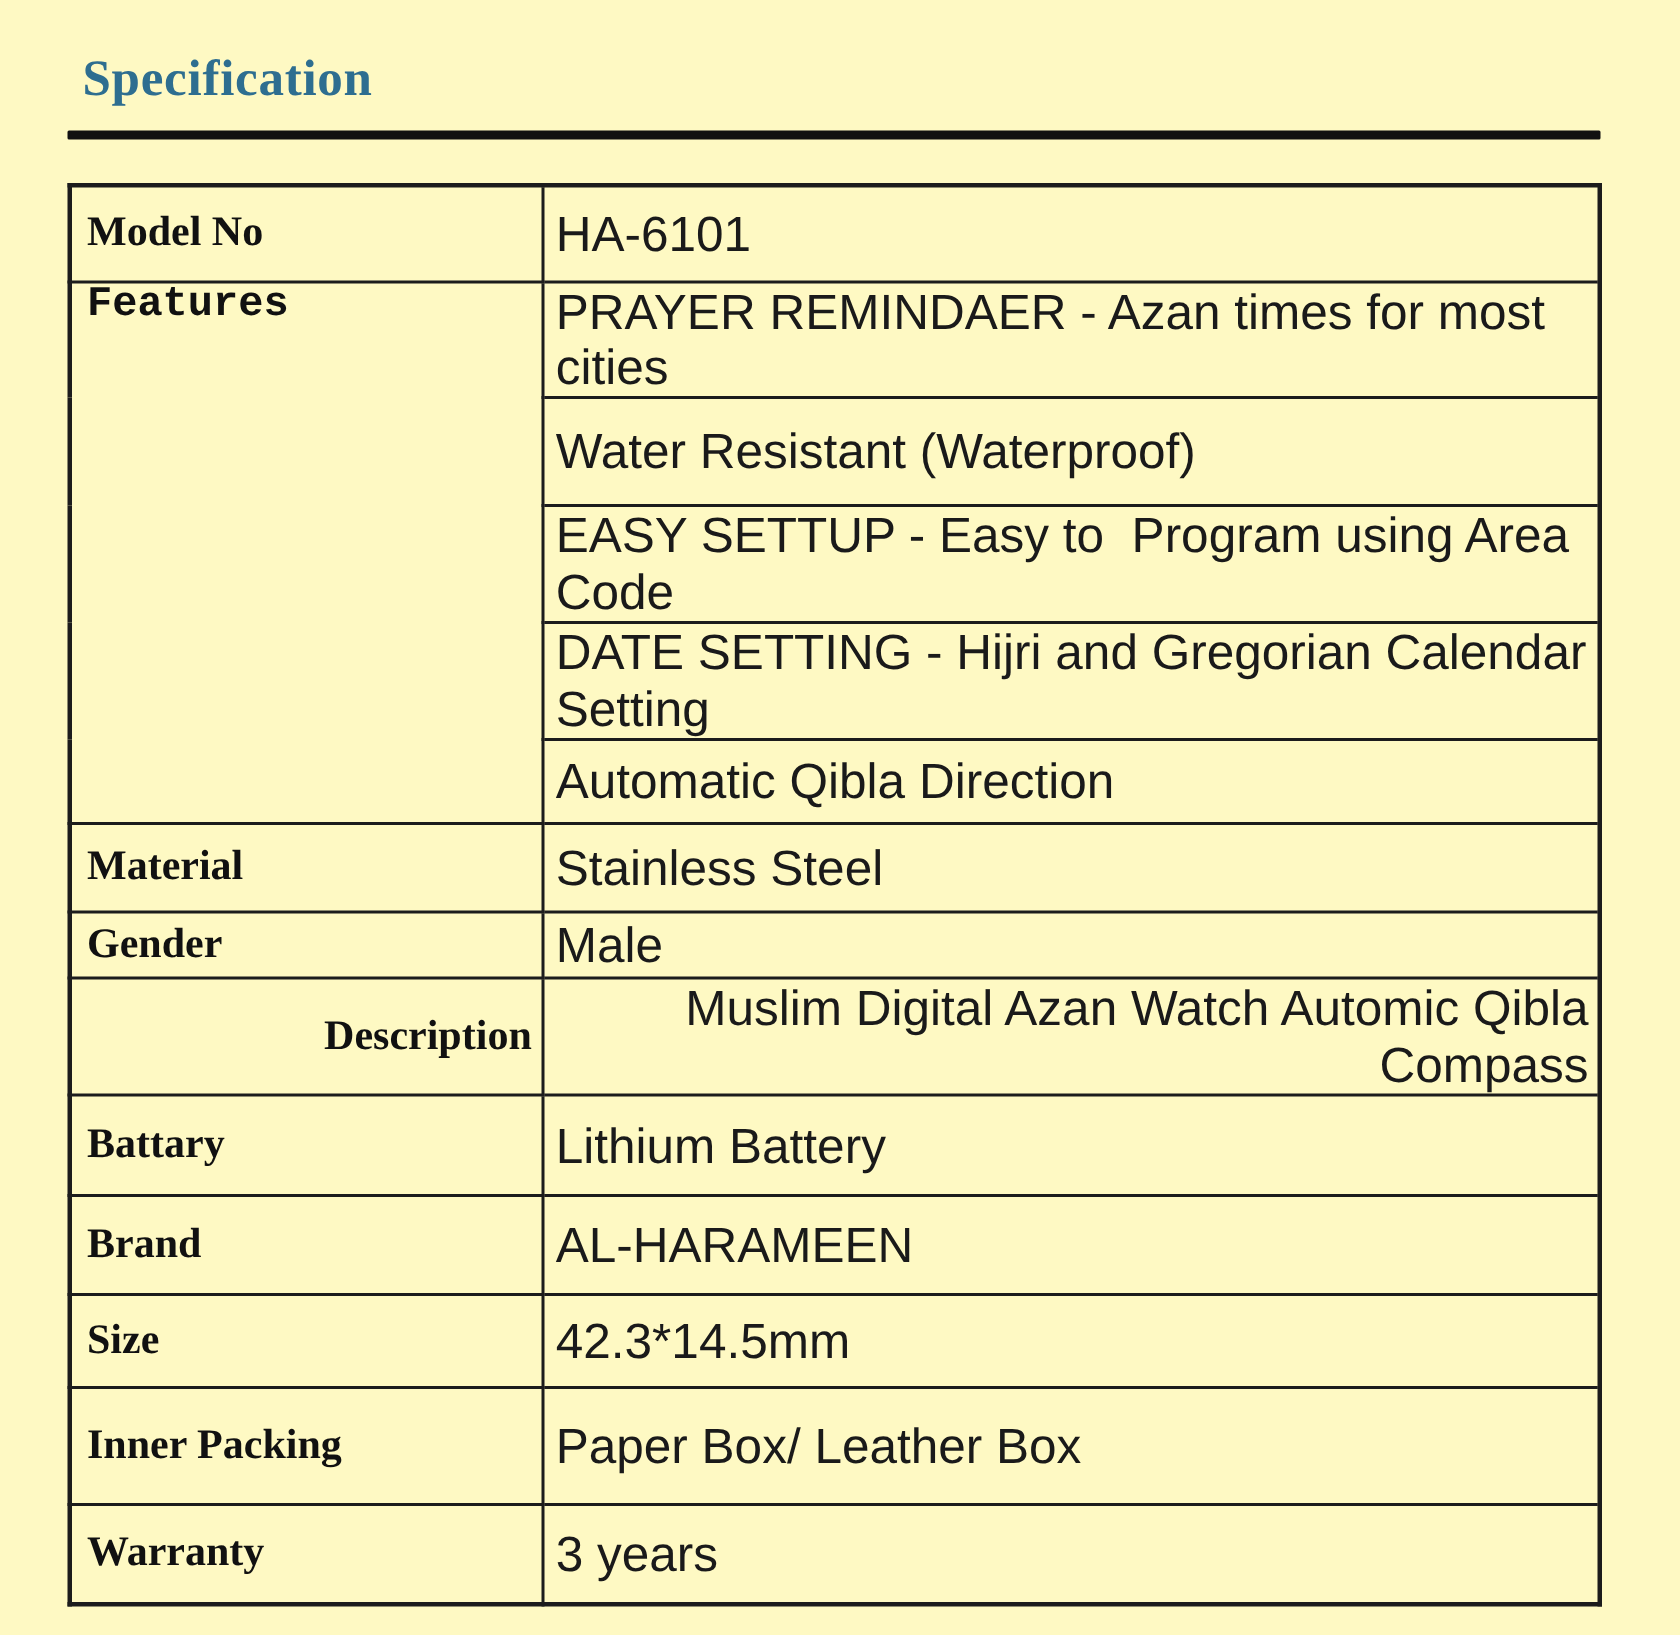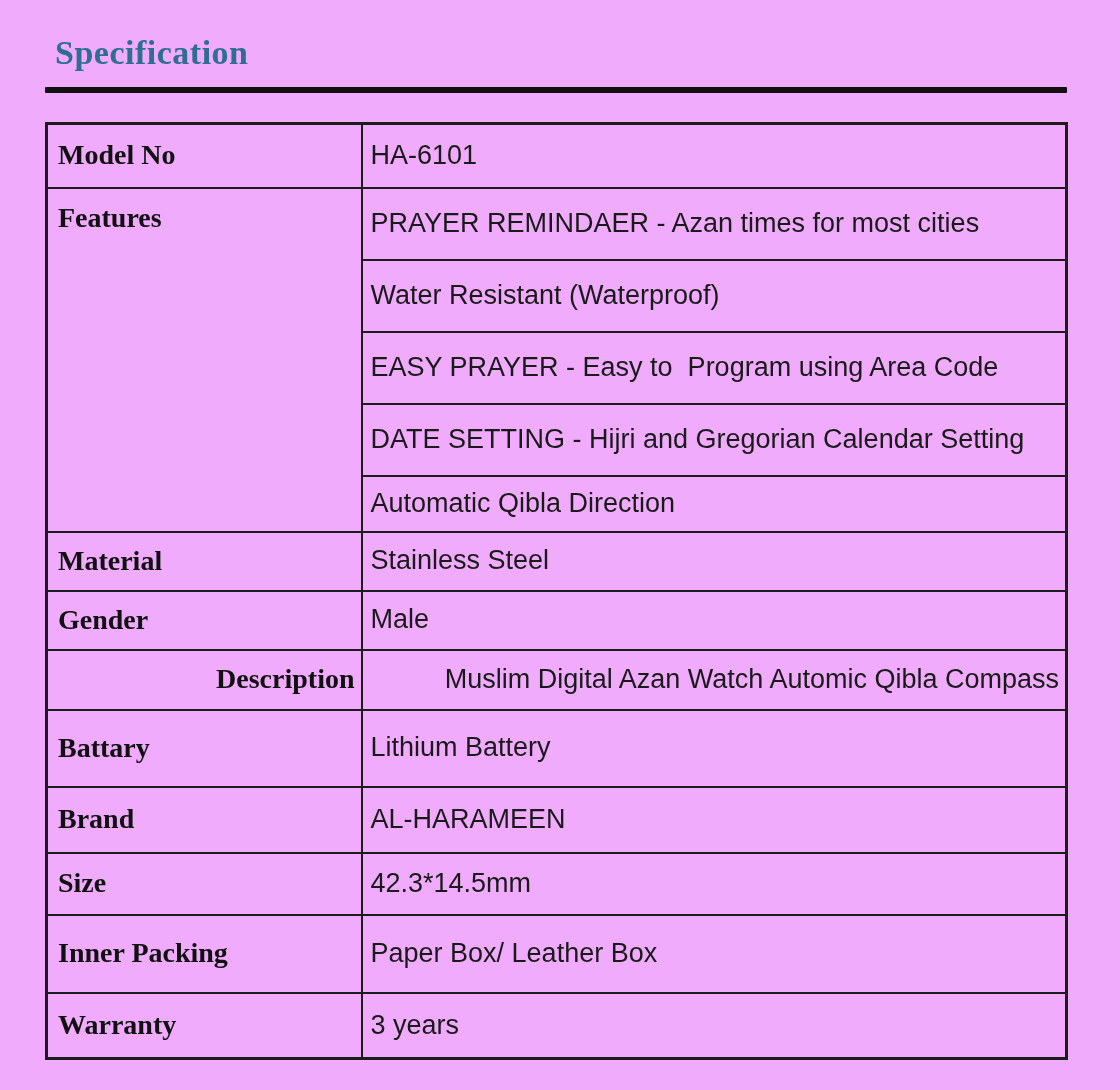--- a/index.html
+++ b/index.html
@@ -1,20 +1,20 @@
 <!DOCTYPE html>
 <html><head>
 <meta charset="utf-8">
 <style>
   html, body { margin: 0; padding: 0; background: #ffffff; }
   .page {
     position: relative;
     width: 1120px;
     height: 1090px;
-    background: #f0abfc;
+    background: #fef9c3;
     font-family: "Liberation Sans", sans-serif;
     overflow: hidden;
   }
   .page-title {
     position: absolute;
     left: 55px;
     top: 34px;
     margin: 0;
     font-family: "Liberation Serif", serif;
     font-weight: 700;
@@ -50,25 +50,26 @@
     font-family: "Liberation Serif", serif;
     font-weight: 700;
     font-size: 28px;
     color: #111111;
     padding: 0 6px 0 10px;
     vertical-align: middle;
     line-height: 1.1;
   }
   td.label.merged {
     vertical-align: top;
-    padding-top: 14px;
+    padding-top: 0;
+    font-family: Liberation Mono, monospace;
   }
   td.value {
     font-family: "Liberation Sans", sans-serif;
-    font-size: 27px;
+    font-size: 33px;
     color: #1a1a1a;
     padding: 0 6px 0 8px;
     vertical-align: middle;
     line-height: 1.15;
     white-space: pre-wrap;
   }
 </style>
 </head>
 <body>
 
@@ -86,41 +87,41 @@
           <td class="value">HA-6101</td>
         </tr>
         <tr style="height: 72px;">
           <td class="label merged" rowspan="5">Features</td>
           <td class="value">PRAYER REMINDAER - Azan times for most cities</td>
         </tr>
         <tr style="height: 72px;">
           <td class="value">Water Resistant (Waterproof)</td>
         </tr>
         <tr style="height: 72px;">
-          <td class="value">EASY PRAYER - Easy to  Program using Area Code</td>
+          <td class="value">EASY SETTUP - Easy to  Program using Area Code</td>
         </tr>
         <tr style="height: 72px;">
           <td class="value">DATE SETTING - Hijri and Gregorian Calendar Setting</td>
         </tr>
         <tr style="height: 56px;">
           <td class="value">Automatic Qibla Direction</td>
         </tr>
         <tr style="height: 59px;">
           <td class="label" rowspan="1">Material</td>
           <td class="value">Stainless Steel</td>
         </tr>
-        <tr style="height: 59px;">
+        <tr style="height: 44px;">
           <td class="label" rowspan="1">Gender</td>
           <td class="value">Male</td>
         </tr>
         <tr style="height: 60px; text-align: right;">
           <td class="label" rowspan="1">Description</td>
           <td class="value">Muslim Digital Azan Watch Automic Qibla Compass</td>
         </tr>
-        <tr style="height: 77px;">
+        <tr style="height: 67px;">
           <td class="label" rowspan="1">Battary</td>
           <td class="value">Lithium Battery</td>
         </tr>
         <tr style="height: 66px; padding-left: 37px;">
           <td class="label" rowspan="1">Brand</td>
           <td class="value">AL-HARAMEEN</td>
         </tr>
         <tr style="height: 62px; padding-left: 24px;">
           <td class="label" rowspan="1">Size</td>
           <td class="value">42.3*14.5mm</td>

